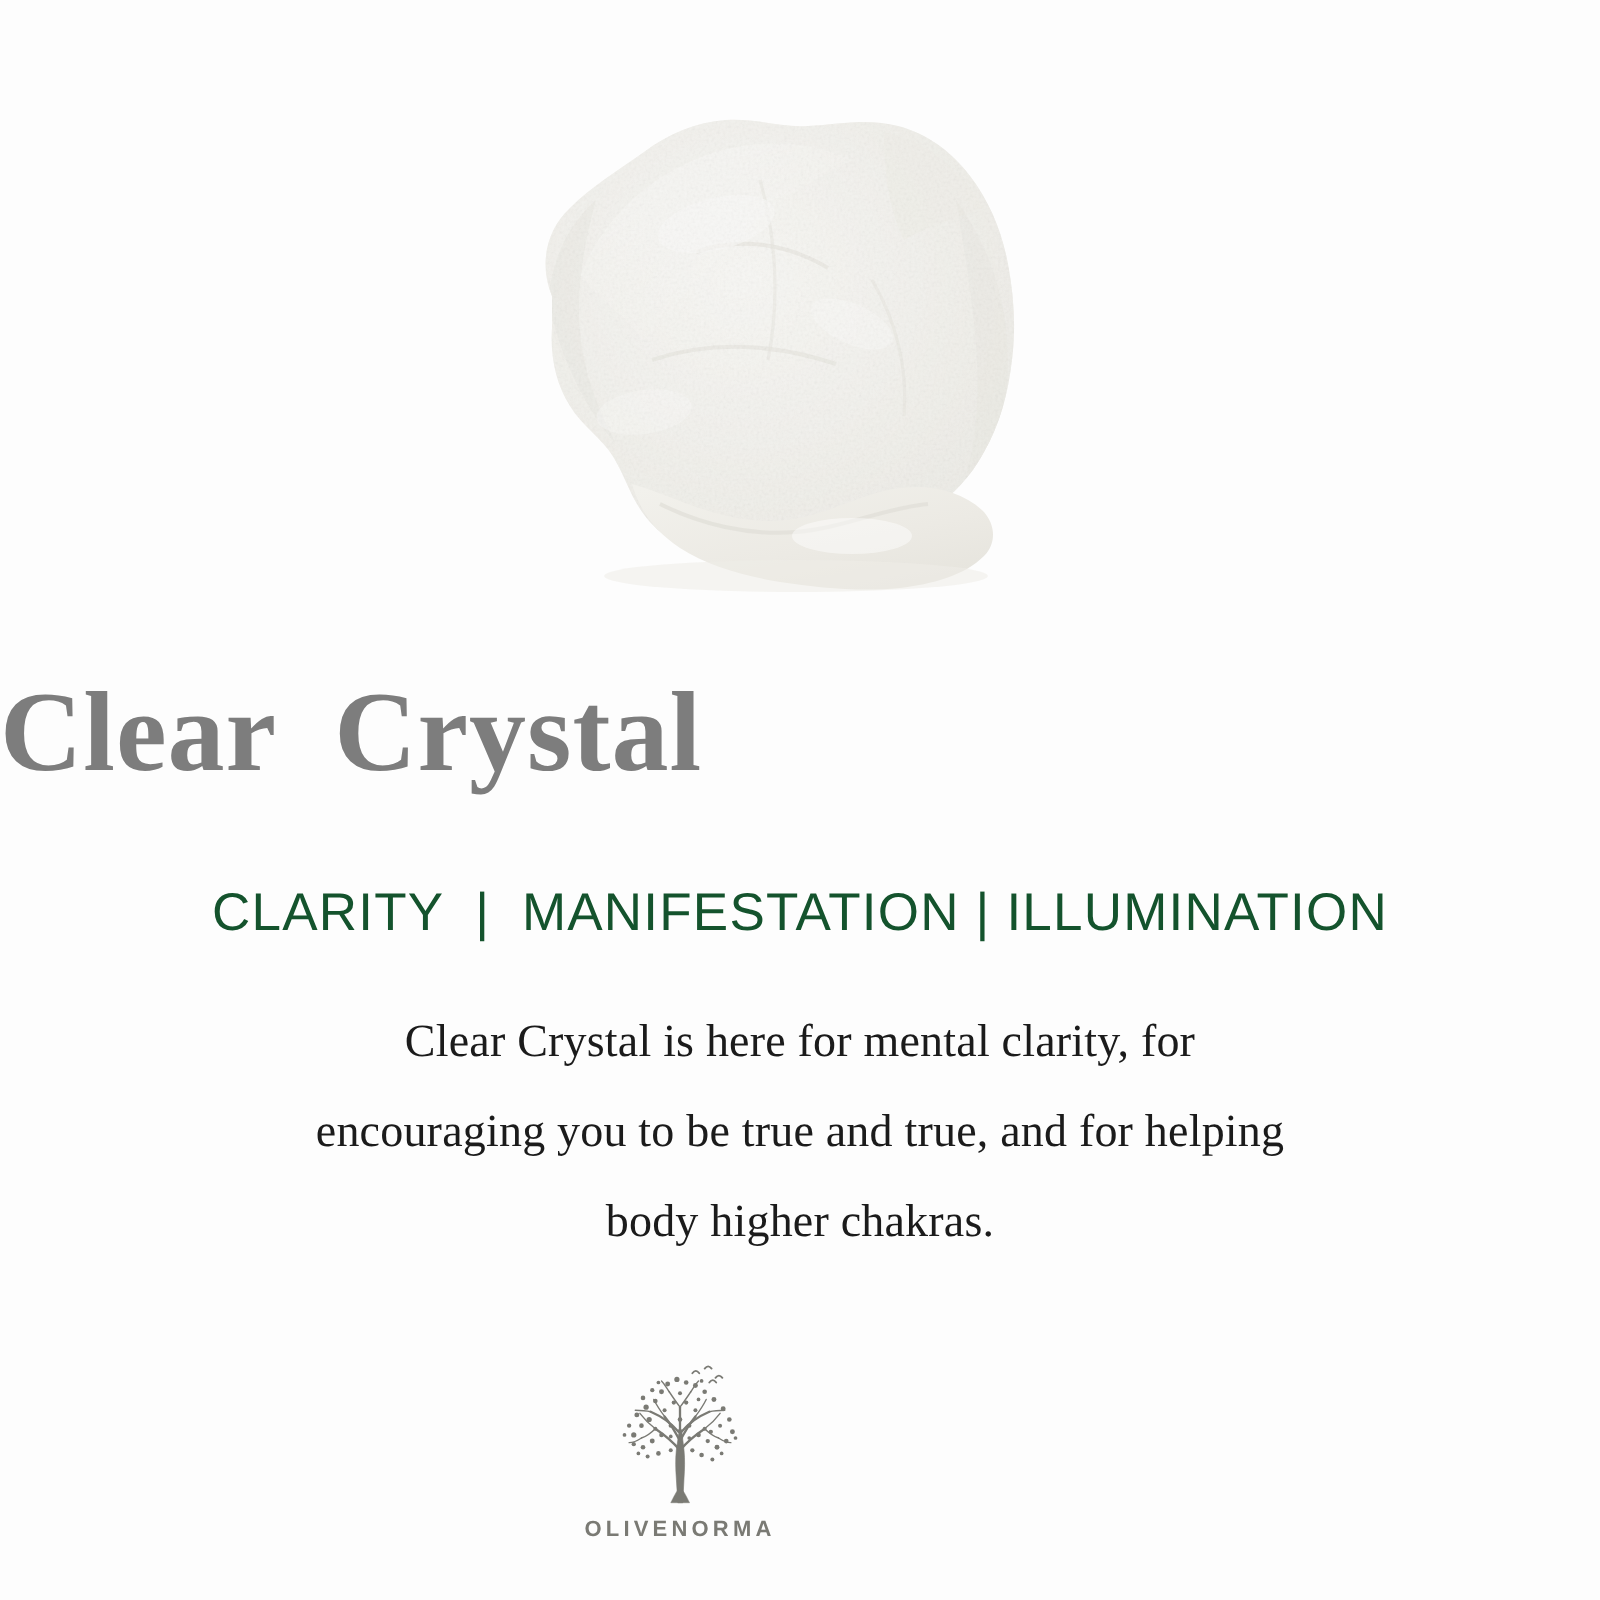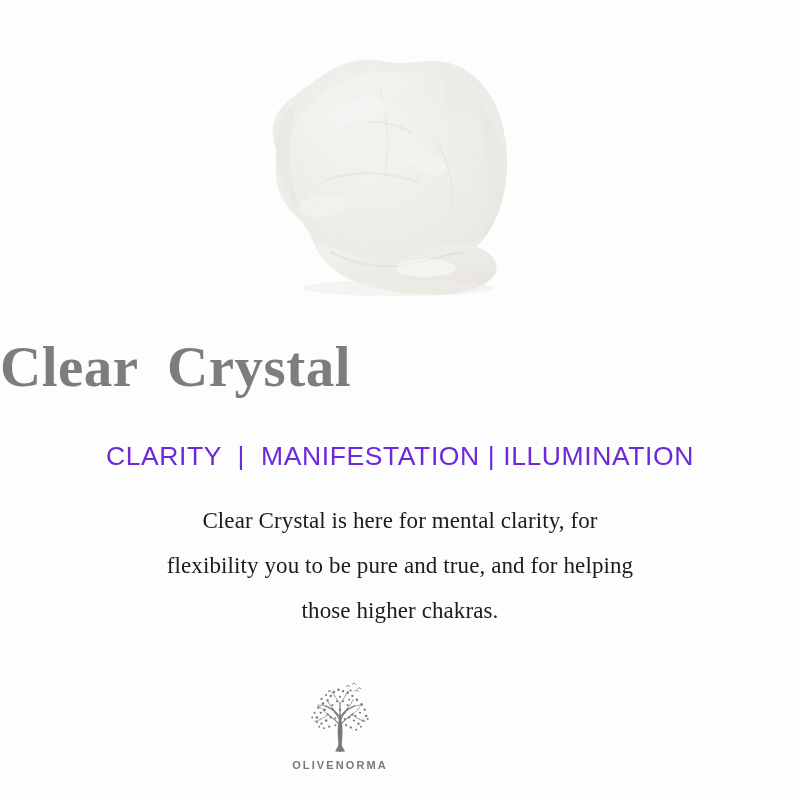--- a/index.html
+++ b/index.html
@@ -59,21 +59,21 @@
   
   .product-attributes {
     position: absolute;
     left: 0;
     top: 440px;
     width: 800px;
     text-align: center;
     font-family: "Liberation Sans", "DejaVu Sans", sans-serif;
     font-size: 26.5px;
     font-weight: 400;
-    color: #6d28d9;
+    color: #14532d;
     letter-spacing: 0.6px;
     line-height: 1.25;
     white-space: pre;
   }
 
   
   .product-description {
     position: absolute;
     left: 50px;
     top: 498px;
@@ -237,22 +237,22 @@
       <ellipse cx="168" cy="258" rx="96" ry="8" fill="#eeede8" opacity="0.55"></ellipse>
     </svg>
   </div>
 
   <div class="product-title">Clear  Crystal</div>
 
   <div class="product-attributes">CLARITY  |  MANIFESTATION | ILLUMINATION</div>
 
   <div class="product-description">
     <span class="desc-line">Clear Crystal is here for mental clarity, for</span>
-    <span class="desc-line">flexibility you to be pure and true, and for helping</span>
-    <span class="desc-line">those higher chakras.</span>
+    <span class="desc-line">encouraging you to be true and true, and for helping</span>
+    <span class="desc-line">body higher chakras.</span>
   </div>
 
   <div class="brand-logo">
     <svg class="brand-mark" viewBox="0 0 100 96" aria-hidden="true">
       <g fill="#7a7a74" stroke="#7a7a74">
 
         <path d="M48.6,90 L47.6,74 C47.2,68 47.0,62 47.6,56 L49.4,44 L51.2,44 L52.6,56
                  C53.2,62 53.0,68 52.6,74 L51.8,90 Z" stroke-width="0.4"></path>
 
         <path d="M44,90 C46,86 47,84 48.4,82 L51.8,82 C53.2,84 54.2,86 56.2,90 Z" stroke-width="0.3"></path>

